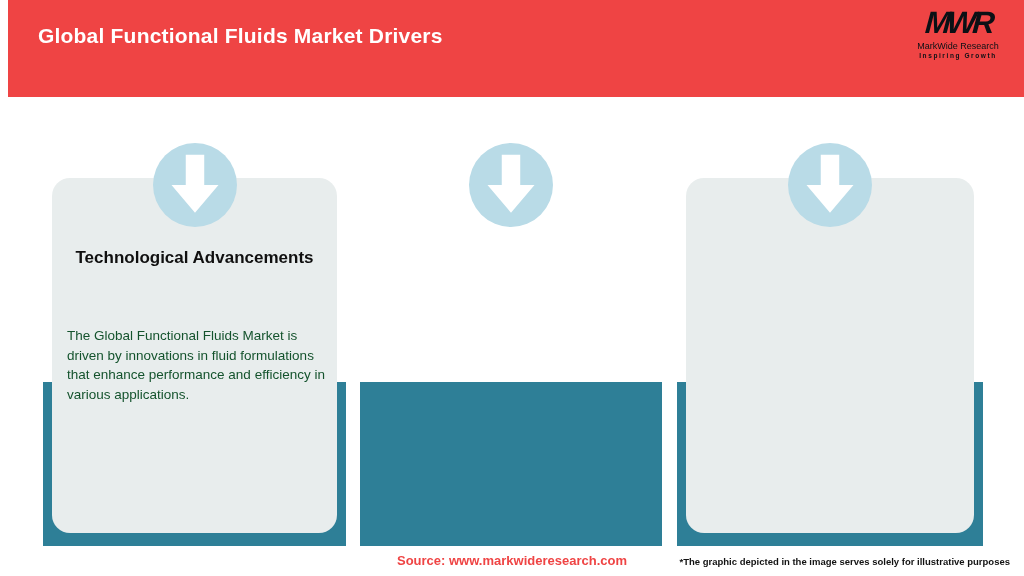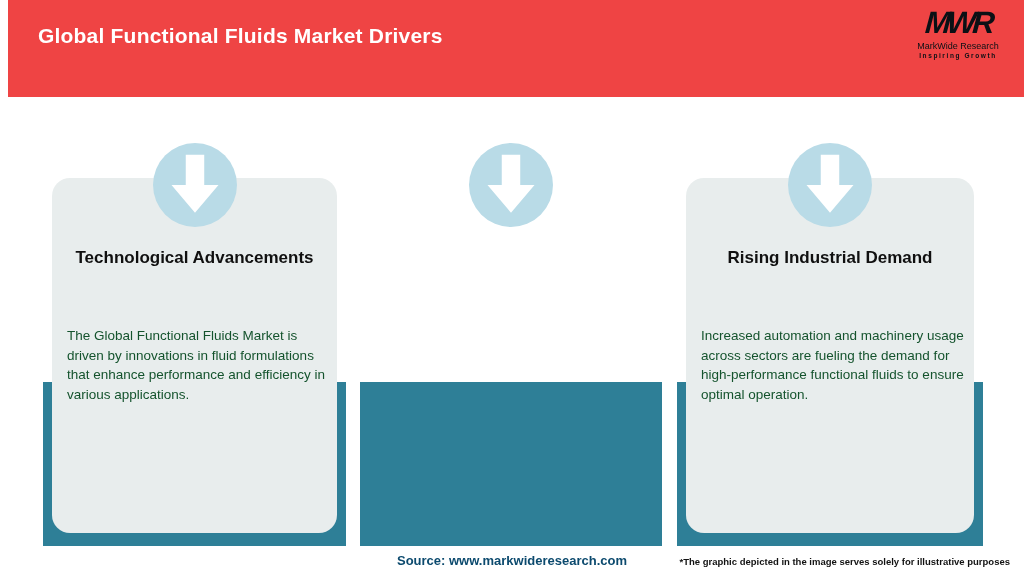--- a/index.html
+++ b/index.html
@@ -107,21 +107,21 @@
   .icon-circle svg { display: block; width: 84px; height: 84px; }
 
   
   .source-text {
     position: absolute;
     left: 0; right: 0;
     top: 553px;
     text-align: center;
     font-size: 13px;
     font-weight: 700;
-    color: #0c4a6e;
+    color: #ef4444;
   }
   .disclaimer-text {
     position: absolute;
     right: 14px;
     top: 556px;
     font-size: 9.5px;
     font-weight: 600;
     color: #121212;
   }
 </style>
@@ -157,22 +157,20 @@
     <div class="icon-circle">
       <svg viewBox="0 0 100 100" aria-hidden="true">
         <polygon points="39,14 61,14 61,50 78,50 50,83 22,50 39,50" fill="#FFFFFF"></polygon>
       </svg>
     </div>
   </section>
 
   <section class="card-wrap c3">
     <div class="teal-base"></div>
     <div class="card">
-      <h2 class="card-title">Rising Industrial Demand</h2>
-      <p class="card-desc">Increased automation and machinery usage across sectors are fueling the demand for high-performance functional fluids to ensure optimal operation.</p>
     </div>
     <div class="icon-circle">
       <svg viewBox="0 0 100 100" aria-hidden="true">
         <polygon points="39,14 61,14 61,50 78,50 50,83 22,50 39,50" fill="#FFFFFF"></polygon>
       </svg>
     </div>
   </section>
 
   <footer>
     <div class="source-text">Source: www.markwideresearch.com</div>

